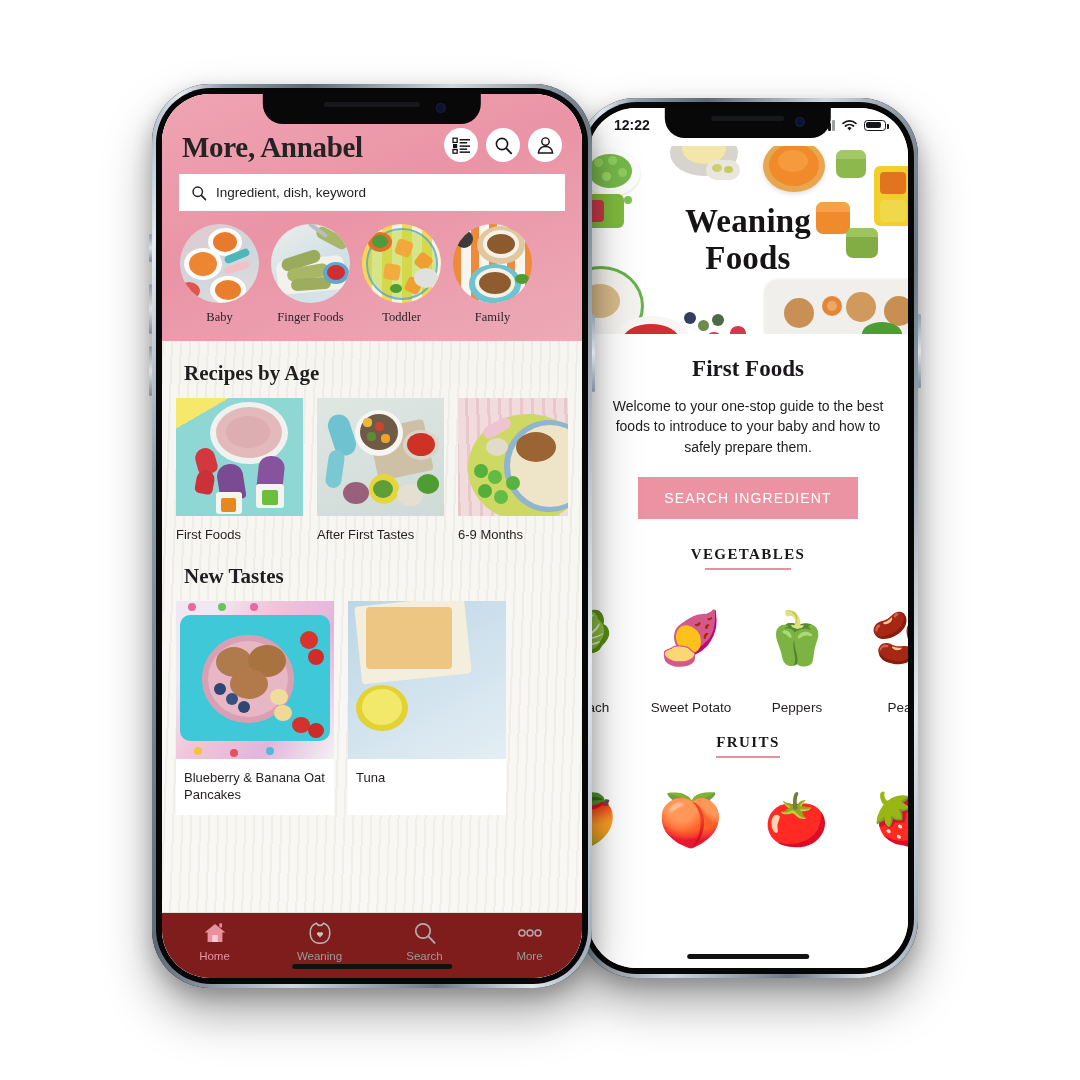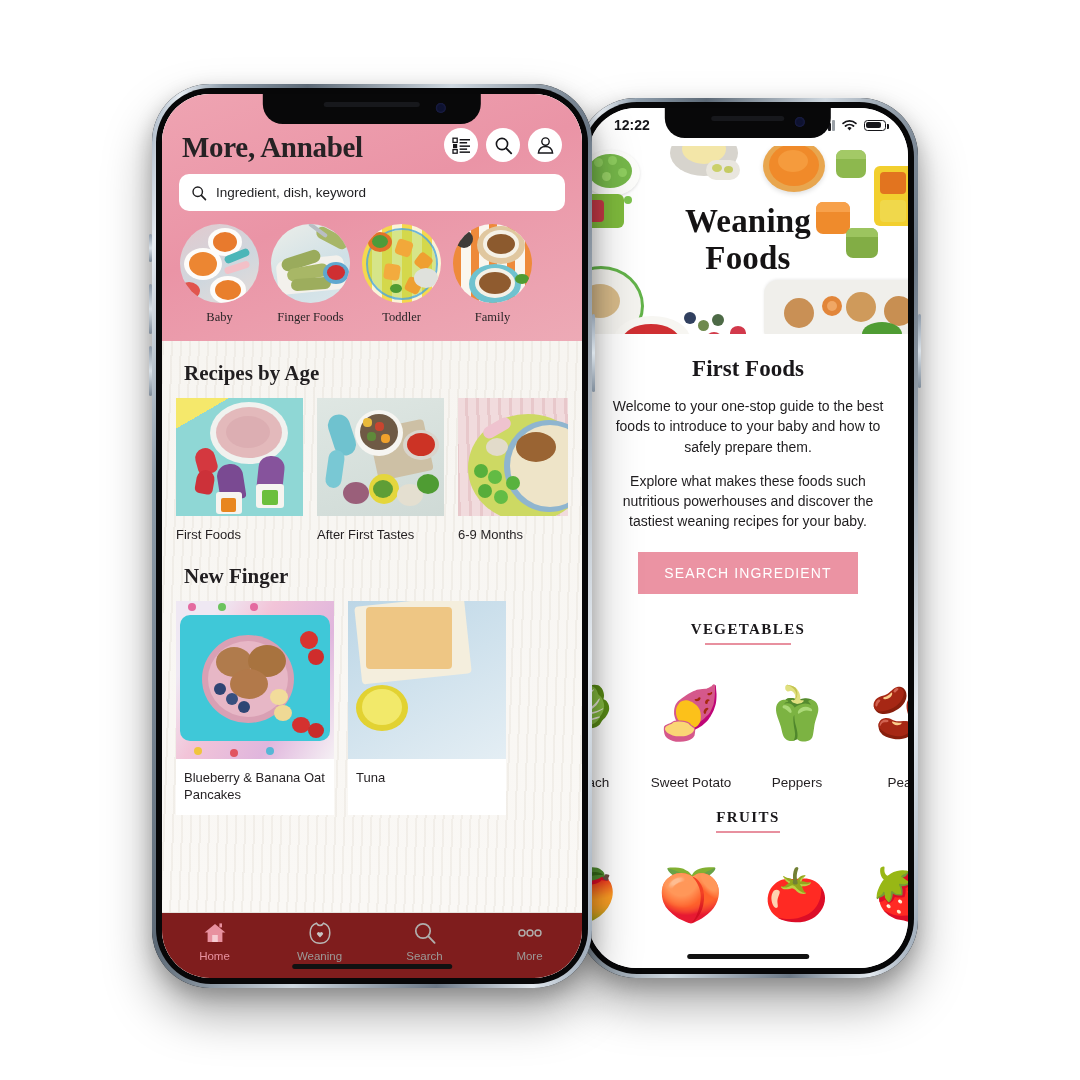--- a/index.html
+++ b/index.html
@@ -41,21 +41,21 @@
   .batt i { position:absolute; left:1.4px; top:1.4px; bottom:1.4px; width:75%; background:#16161a; border-radius:2px; }
 
   
   .app { position:absolute; inset:0; background:#fbfaf7; display:flex; flex-direction:column; }
   .pink-head { background:linear-gradient(160deg,#efa4b2 0%,#ea94a6 45%,#edaab6 100%); padding:34px 16px 8px; }
   .greet-row { display:flex; align-items:flex-end; justify-content:space-between; padding:0 4px 8px; }
   .greet { font-family:"Liberation Serif", serif; font-weight:bold; font-size:29px; color:#262224; letter-spacing:-.3px; }
   .icon-row { display:flex; gap:8px; padding-bottom:2px; }
   .circ { width:34px; height:34px; border-radius:50%; background:#fff;
           display:flex; align-items:center; justify-content:center; }
-  .searchbar { background:#fff; height:37px; border-radius:10px; display:flex; align-items:center;
+  .searchbar { background:#fff; height:37px; border-radius:0; display:flex; align-items:center;
                gap:9px; padding:0 12px; margin:2px 1px 0; }
   .searchbar span { font-size:13.5px; color:#1e1e20; }
 
   .cats { display:flex; gap:12px; padding:13px 2px 8px; overflow:hidden; }
   .cat { width:79px; flex:0 0 auto; text-align:center; }
   .cat .ph { width:79px; height:79px; border-radius:50%; overflow:hidden; position:relative; }
   .cat .lb { margin-top:7px; font-size:12.5px; color:#2a2527;font-family:Liberation Serif, serif; }
 
   .body-wrap { flex:1; background:
       repeating-linear-gradient(92deg, rgba(222,216,206,.30) 0 2px, rgba(255,255,255,0) 2px 9px),
@@ -199,21 +199,20 @@
           <div class="dot" style="left:142px;top:180px;width:16px;height:14px;background:#d2394b;"></div>
 
           <div class="htxt">
             <span>Weaning</span>
             <span>Foods</span>
           </div>
         </div>
 
         <div class="w-title">First Foods</div>
         <div class="w-p">Welcome to your one-stop guide to the best foods to introduce to your baby and how to safely prepare them.</div>
-        <div class="w-p">Explore what makes these foods such nutritious powerhouses and discover the tastiest weaning recipes for your baby.</div>
         <button class="w-btn">SEARCH INGREDIENT</button>
 
         <div class="grp-h">
           <b>VEGETABLES</b>
           <div class="ul"></div>
         </div>
         <div class="ing-row" style="margin-left:-56px;">
           <div class="ing">
             <div class="pic">🥬</div>
             <div class="nm">Spinach</div>
@@ -437,21 +436,21 @@
                 <div class="dot" style="left:16px;top:66px;width:14px;height:14px;background:#57b03c;"></div>
                 <div class="dot" style="left:30px;top:72px;width:14px;height:14px;background:#62bb44;"></div>
                 <div class="dot" style="left:20px;top:86px;width:14px;height:14px;background:#56ad3a;"></div>
                 <div class="dot" style="left:36px;top:92px;width:14px;height:14px;background:#63bc45;"></div>
                 <div class="dot" style="left:48px;top:78px;width:14px;height:14px;background:#59b23e;"></div>
               </div>
               <div class="lb">6-9 Months</div>
             </div>
           </div>
 
-          <div class="sec-title" style="margin-top:22px;">New Finger</div>
+          <div class="sec-title" style="margin-top:22px;">New Tastes</div>
 
           <div class="row-scroll">
 
 
             <div class="rec-card">
               <div class="ph">
                 <div class="img" style="background:linear-gradient(120deg,#efe8f3 0 18%,#f2c4d8 40%,#e0b6dd 70%,#f5f0f4);"></div>
                 <div class="rct" style="left:4px;top:14px;width:150px;height:126px;background:#3fc8d8;border-radius:10px;"></div>
                 <div class="dot" style="left:26px;top:34px;width:92px;height:88px;background:#d9a0b4;"></div>
                 <div class="dot" style="left:32px;top:40px;width:80px;height:76px;background:#e7b7c6;"></div>

